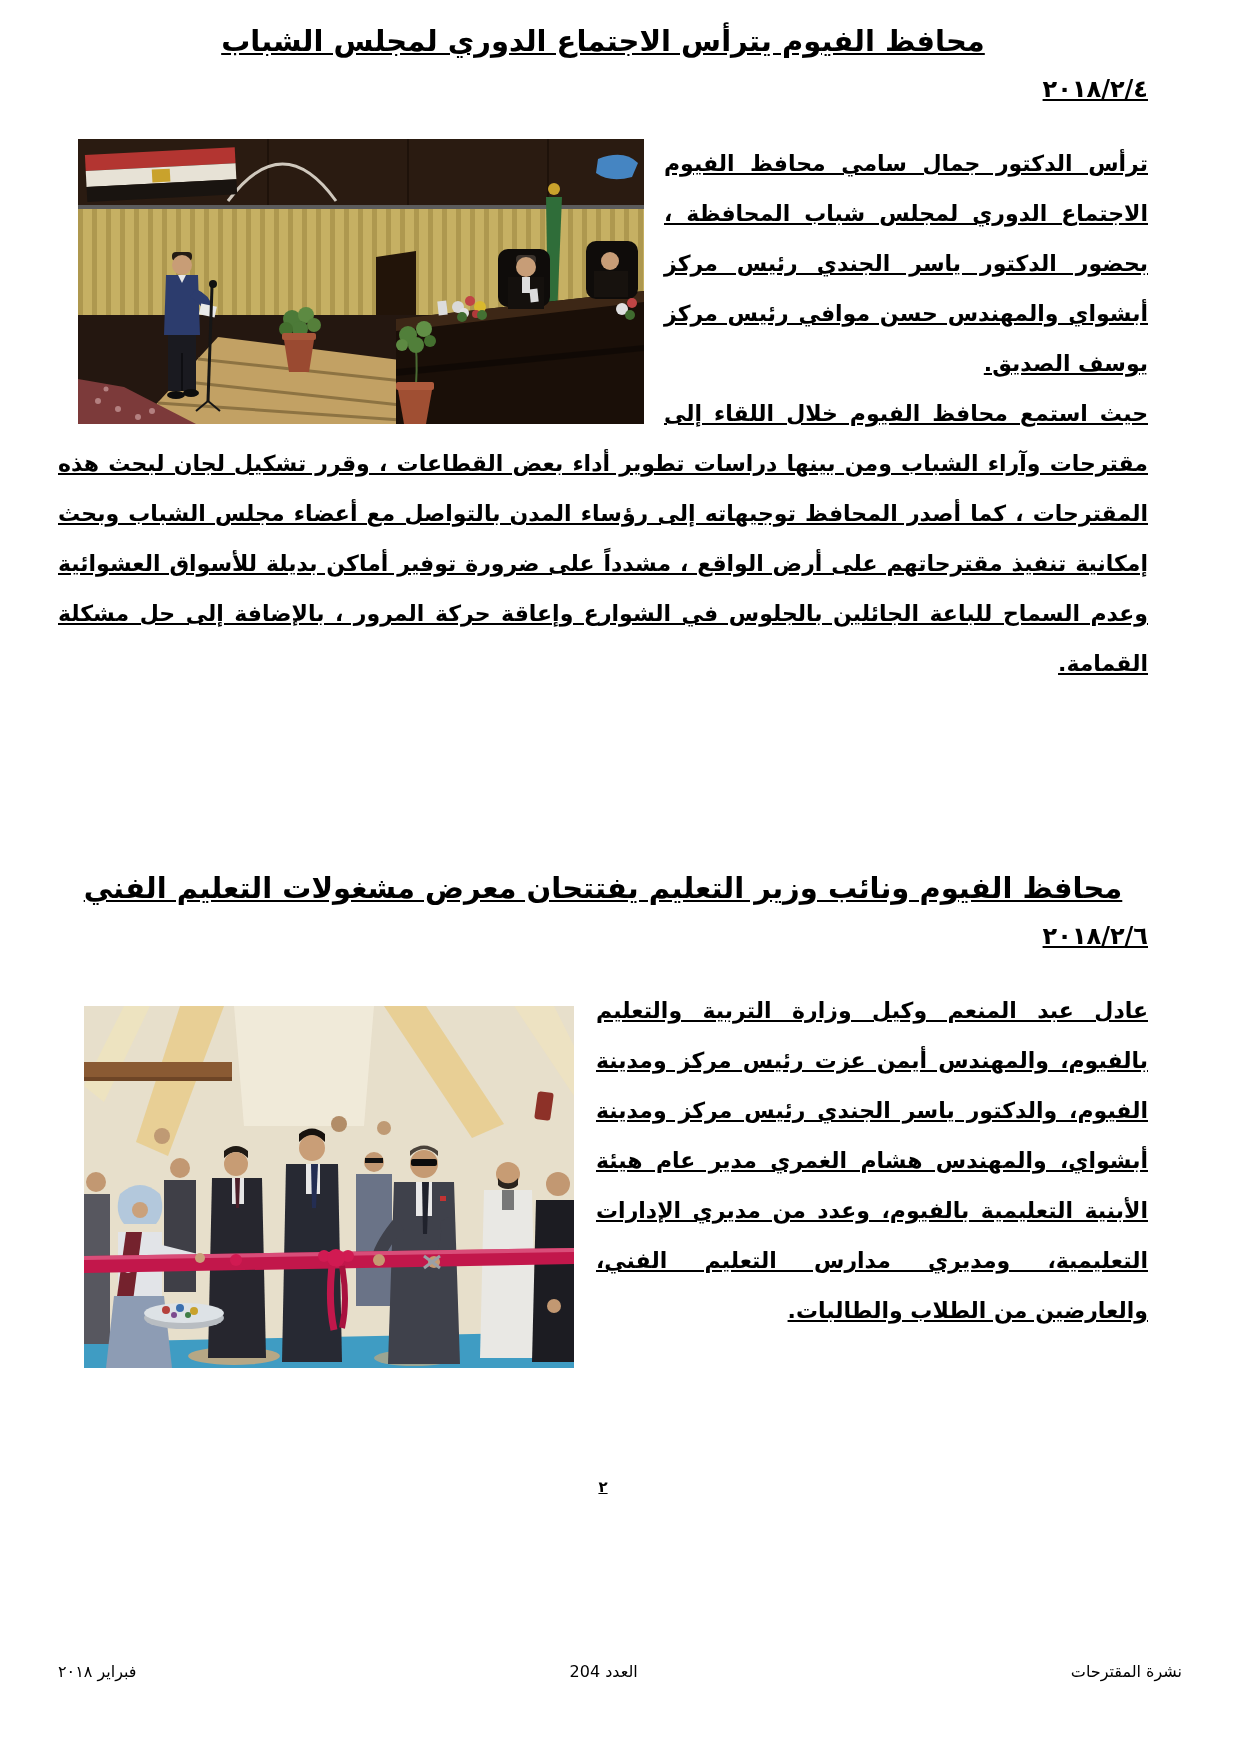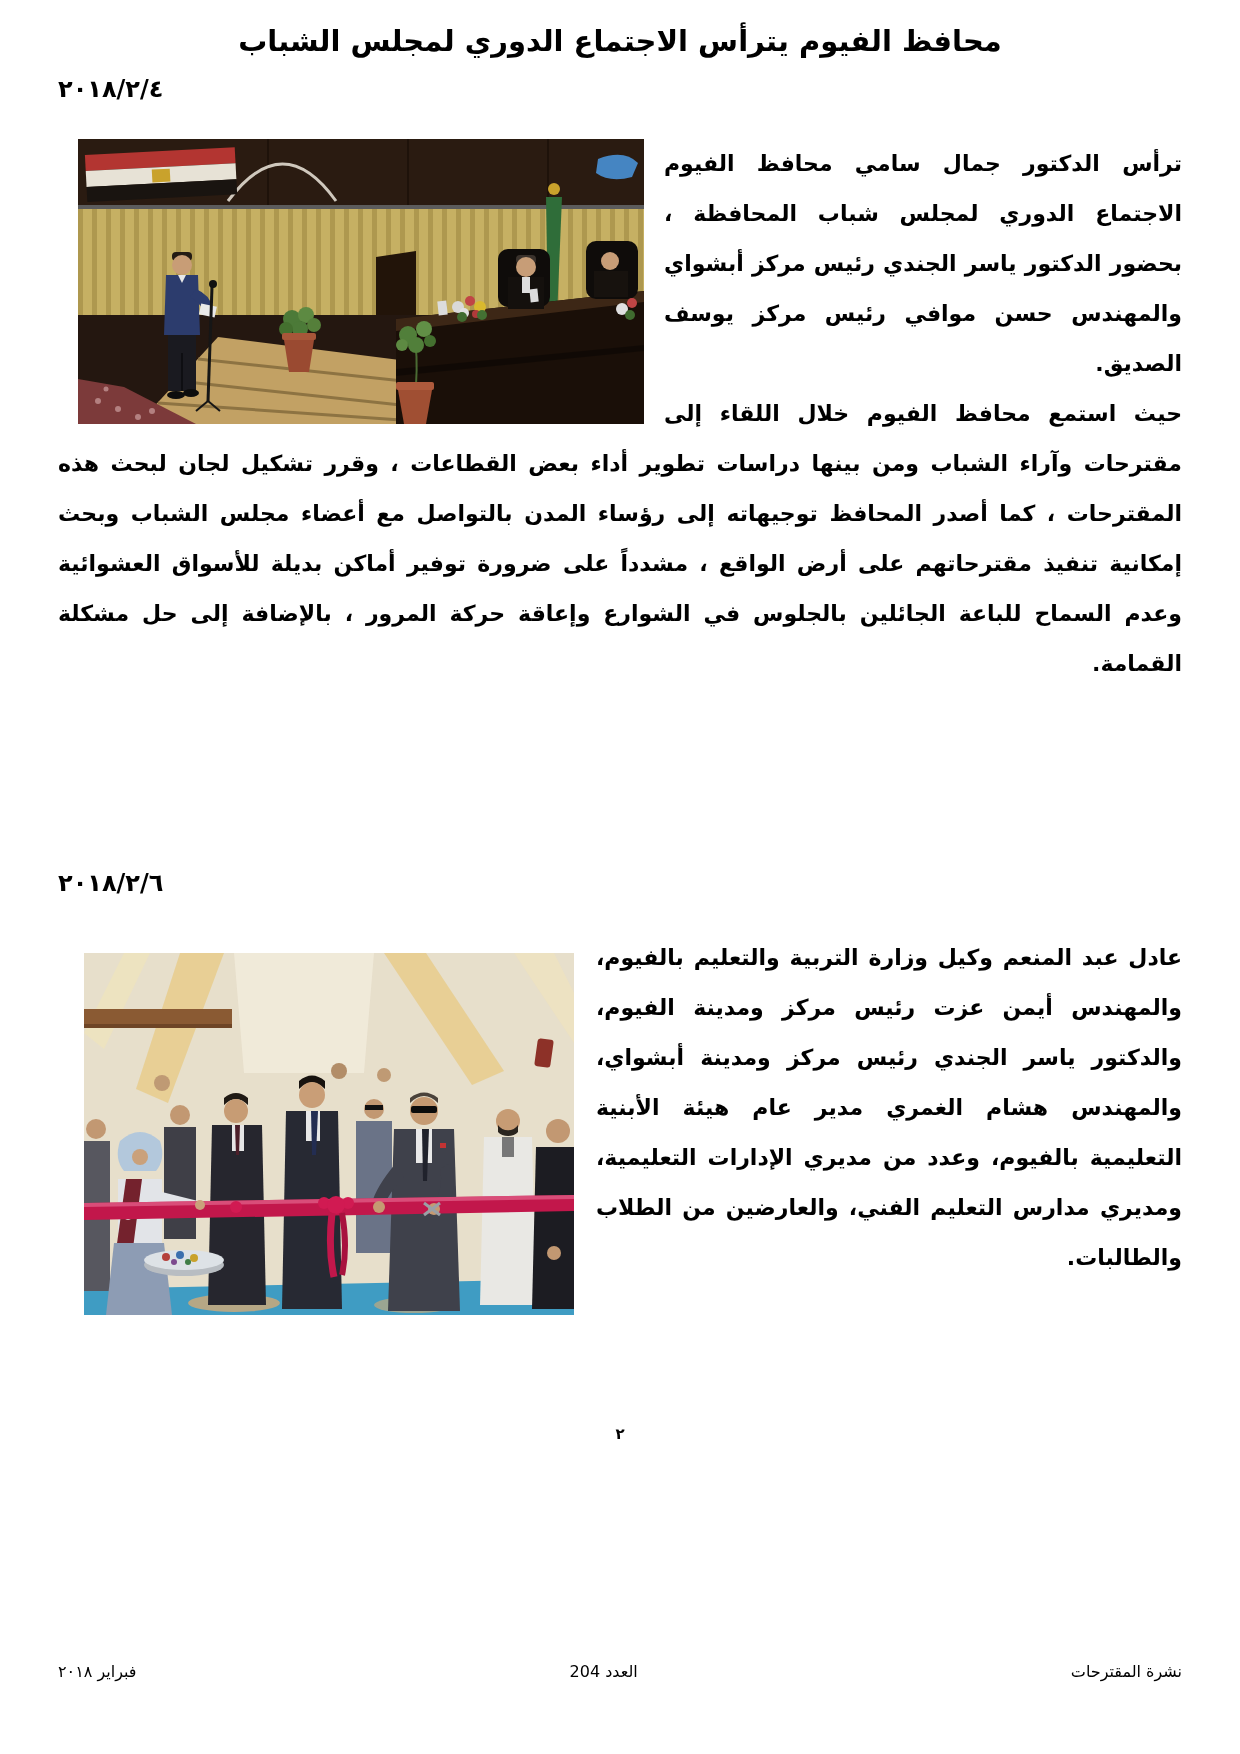--- a/index.html
+++ b/index.html
@@ -1,20 +1,20 @@
 <!DOCTYPE html>
 <html lang="ar" dir="rtl"><head>
 <meta charset="utf-8">
 <style>
   html,body{margin:0;padding:0;background:#ffffff;}
   .page{position:relative;width:1240px;height:1754px;margin:0 auto;background:#fff;
         direction:rtl;color:#000;font-family:"DejaVu Sans",sans-serif;overflow:hidden;}
-  .content{padding:22px 58px 0 58px;}
+  .content{padding:22px 92px 0 58px;text-decoration:underline;}
   .title{margin:0;text-align:center;font-size:29px;font-weight:bold;line-height:1.35;}
-  .date{margin:14px 0 0 0;text-align:left;font-size:24px;font-weight:bold;}
+  .date{margin:14px 0 0 0;text-align:right;font-size:24px;font-weight:bold;}
   .article-body{margin-top:36px;}
   .article-body::after{content:"";display:block;clear:both;}
   p.body{margin:0;font-size:22px;font-weight:bold;line-height:50px;text-align:justify;}
   p.lead{margin:42px 0 0 0;text-align-last:justify;}
   .photo{float:left;background:#222;}
   .photo svg{display:block;width:100%;height:100%;}
   .photo-1{width:566px;height:285px;margin:0 20px 12px 20px;}
   .photo-2{width:490px;height:362px;margin:20px 22px 10px 26px;}
   .art2{margin-top:180px;}
   .page-number{margin-top:100px;text-align:center;font-size:15px;font-weight:bold;}
@@ -139,20 +139,21 @@
               <circle cx="135" cy="145" r="4" fill="#111" stroke="none"></circle>
             </g>
           </svg>
         </div>
         <p class="body">ترأس الدكتور جمال سامي محافظ الفيوم الاجتماع الدوري لمجلس شباب المحافظة ، بحضور الدكتور ياسر الجندي رئيس مركز أبشواي والمهندس حسن موافي رئيس مركز يوسف الصديق.</p>
         <p class="body">حيث استمع محافظ الفيوم خلال اللقاء إلى مقترحات وآراء الشباب ومن بينها دراسات تطوير أداء بعض القطاعات ، وقرر تشكيل لجان لبحث هذه المقترحات ، كما أصدر المحافظ توجيهاته إلى رؤساء المدن بالتواصل مع أعضاء مجلس الشباب وبحث إمكانية تنفيذ مقترحاتهم على أرض الواقع ، مشدداً على ضرورة توفير أماكن بديلة للأسواق العشوائية وعدم السماح للباعة الجائلين بالجلوس في الشوارع وإعاقة حركة المرور ، بالإضافة إلى حل مشكلة القمامة.</p>
       </div>
     </section>
 
     <section class="art2">
+      <h1 class="title">محافظ الفيوم ونائب وزير التعليم يفتتحان معرض مشغولات التعليم الفني</h1>
       <div class="date">٢٠١٨/٢/٦</div>
 
       <div class="article-body">
 
         <div class="photo photo-2" role="img" aria-label="ribbon-cutting-photo">
           <svg viewBox="0 0 490 362" preserveAspectRatio="none">
             <rect width="490" height="362" fill="#e7dfcb"></rect>
             <g>
               <path d="M96 0 L140 0 L84 150 L52 136 Z" fill="#e7cd8c" opacity="0.85"></path>
               <path d="M40 0 L66 0 L20 96 L0 80 Z" fill="#efe3bd" opacity="0.8"></path>

